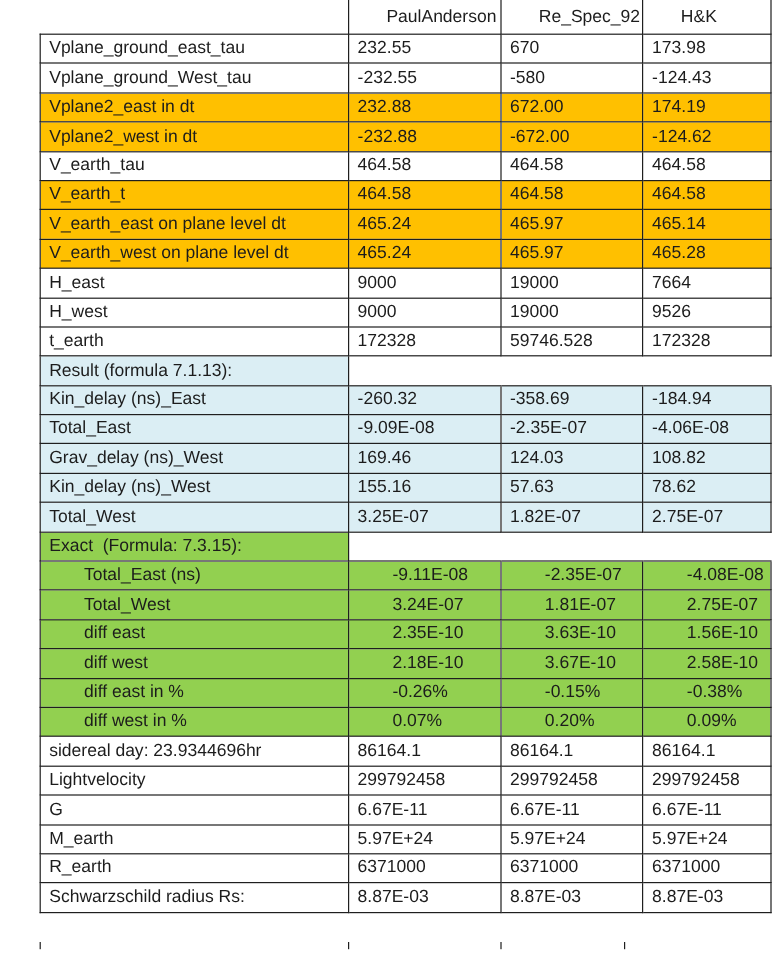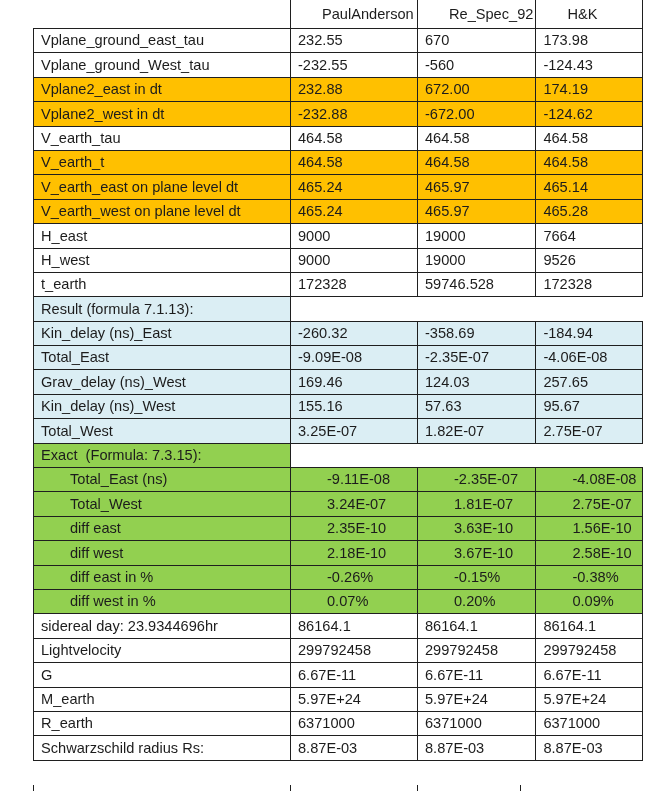--- a/index.html
+++ b/index.html
@@ -60,21 +60,21 @@
     <tbody id="rows">
         <tr>
           <td class="lbl">Vplane_ground_east_tau</td>
           <td class="val">232.55</td>
           <td class="val">670</td>
           <td class="val">173.98</td>
         </tr>
         <tr>
           <td class="lbl">Vplane_ground_West_tau</td>
           <td class="val">-232.55</td>
-          <td class="val">-560</td>
+          <td class="val">-580</td>
           <td class="val">-124.43</td>
         </tr>
         <tr class="r-orange">
           <td class="lbl">Vplane2_east in dt</td>
           <td class="val">232.88</td>
           <td class="val">672.00</td>
           <td class="val">174.19</td>
         </tr>
         <tr class="r-orange">
           <td class="lbl">Vplane2_west in dt</td>
@@ -139,27 +139,27 @@
         <tr class="r-blue">
           <td class="lbl">Total_East</td>
           <td class="val">-9.09E-08</td>
           <td class="val">-2.35E-07</td>
           <td class="val">-4.06E-08</td>
         </tr>
         <tr class="r-blue">
           <td class="lbl">Grav_delay (ns)_West</td>
           <td class="val">169.46</td>
           <td class="val">124.03</td>
-          <td class="val">257.65</td>
+          <td class="val">108.82</td>
         </tr>
         <tr class="r-blue">
           <td class="lbl">Kin_delay (ns)_West</td>
           <td class="val">155.16</td>
           <td class="val">57.63</td>
-          <td class="val">95.67</td>
+          <td class="val">78.62</td>
         </tr>
         <tr class="r-blue">
           <td class="lbl">Total_West</td>
           <td class="val">3.25E-07</td>
           <td class="val">1.82E-07</td>
           <td class="val">2.75E-07</td>
         </tr>
         <tr class="sec sec-green">
           <td class="lbl">Exact  (Formula: 7.3.15):</td>
           <td class="val"></td>

